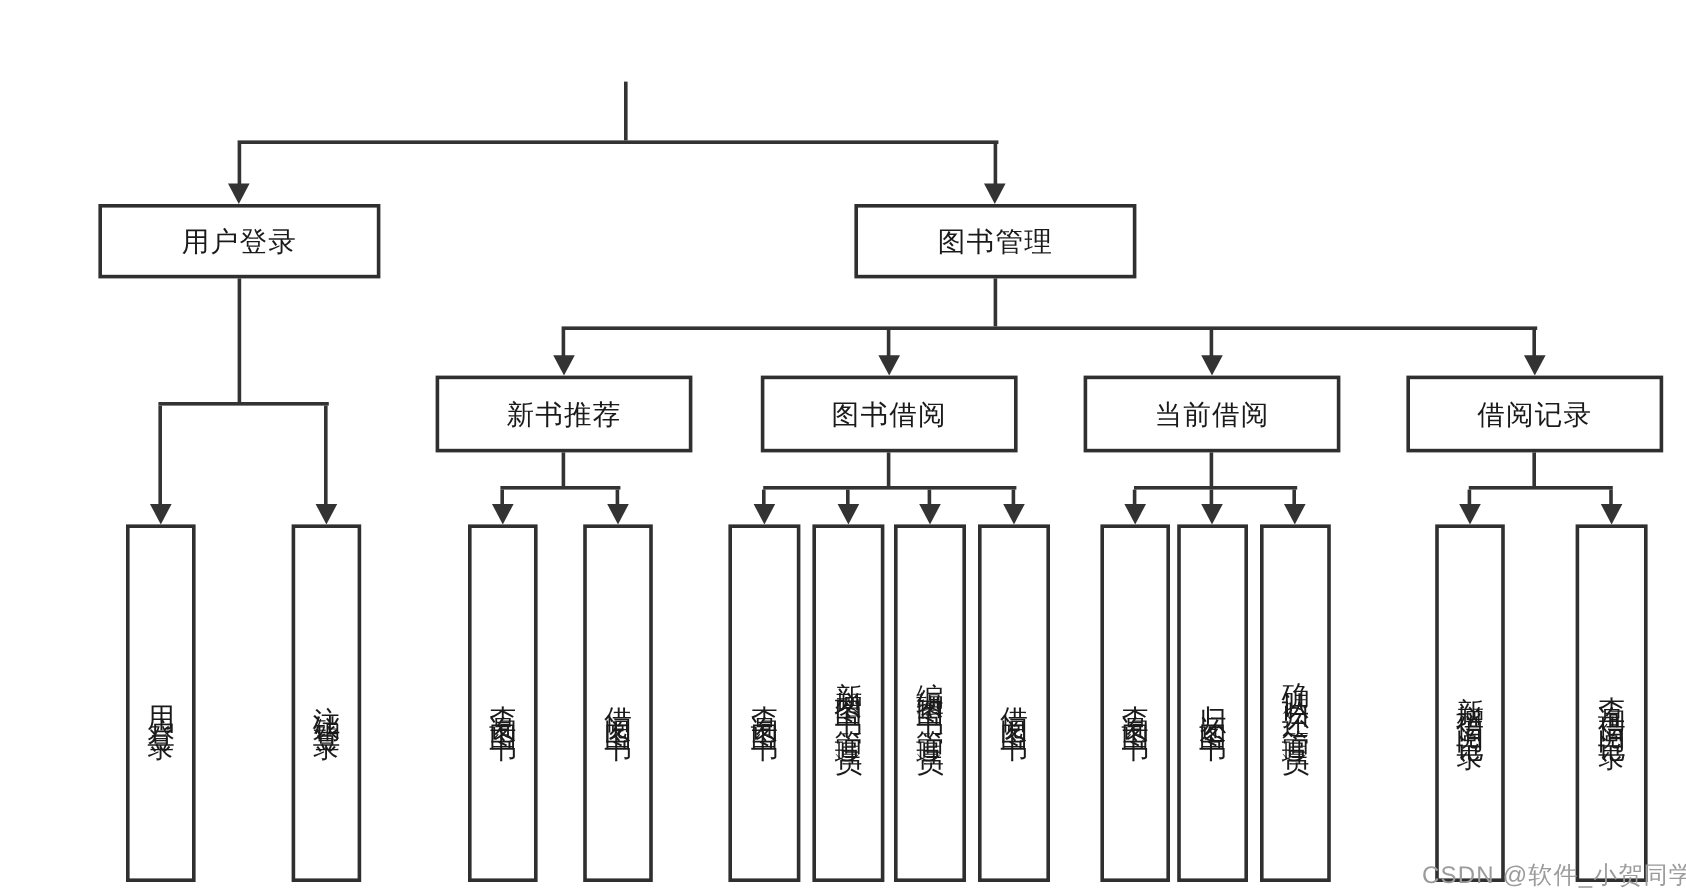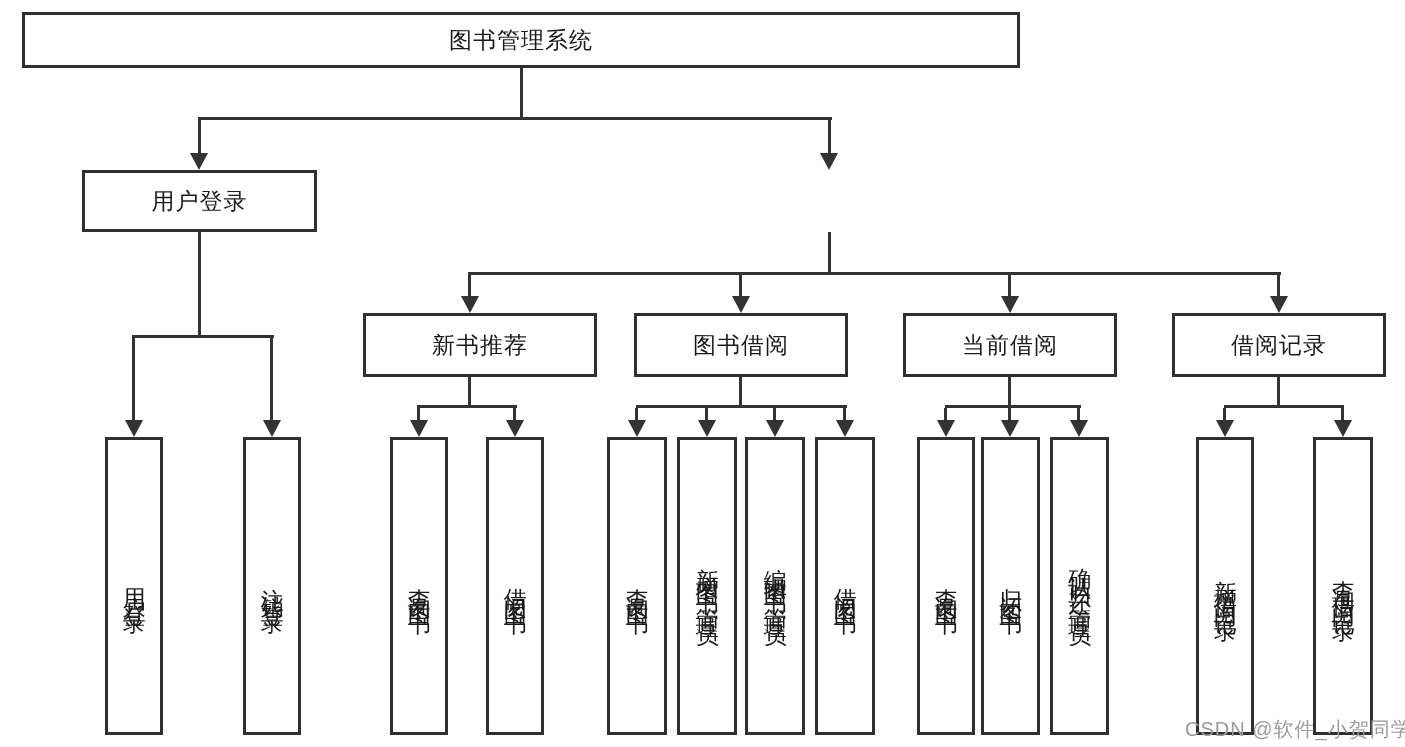--- a/index.html
+++ b/index.html
@@ -64,54 +64,54 @@
     letter-spacing: 1px;
     white-space: nowrap;
     z-index: 5;
   }
 </style>
 </head>
 <body>
 
 <div class="canvas">
 
-  <div class="box" style="left:22px; top:12px; width:998px; height:56px;">
-    <span class="hlabel">图书管理系统</span>
-  </div>
 
   <div class="vline" style="left:520px; top:68px; height:49px;"></div>
   <div class="hline" style="left:198px; top:117px; width:634px;"></div>
   <div class="vline" style="left:198px; top:120px; height:34px;"></div>
   <div class="ahead" style="left:190px; top:153px;"></div>
   <div class="vline" style="left:828px; top:120px; height:34px;"></div>
   <div class="ahead" style="left:820px; top:153px;"></div>
 
   <div class="box" style="left:82px; top:170px; width:235px; height:62px;">
     <span class="hlabel">用户登录</span>
+  </div>
+  <div class="box" style="left:712px; top:170px; width:235px; height:62px;">
+    <span class="hlabel">图书管理</span>
   </div>
 
   <div class="vline" style="left:198px; top:232px; height:103px;"></div>
   <div class="hline" style="left:132px; top:335px; width:142px;"></div>
   <div class="vline" style="left:132px; top:338px; height:84px;"></div>
   <div class="ahead" style="left:125px; top:420px;"></div>
   <div class="vline" style="left:270px; top:338px; height:84px;"></div>
   <div class="ahead" style="left:263px; top:420px;"></div>
 
   <div class="vline" style="left:828px; top:232px; height:40px;"></div>
   <div class="hline" style="left:468px; top:272px; width:813px;"></div>
   <div class="vline" style="left:468px; top:275px; height:22px;"></div>
   <div class="ahead" style="left:461px; top:296px;"></div>
   <div class="vline" style="left:739px; top:275px; height:22px;"></div>
   <div class="ahead" style="left:732px; top:296px;"></div>
   <div class="vline" style="left:1008px; top:275px; height:22px;"></div>
   <div class="ahead" style="left:1001px; top:296px;"></div>
   <div class="vline" style="left:1277px; top:275px; height:22px;"></div>
   <div class="ahead" style="left:1270px; top:296px;"></div>
 
-  <div class="box" style="left:363px; top:313px; width:234px; height:64px;">
+  <div class="box" style="left:363px; top:313px; width:214px; height:64px;">
     <span class="hlabel">新书推荐</span>
   </div>
   <div class="box" style="left:903px; top:313px; width:214px; height:64px;">
     <span class="hlabel">当前借阅</span>
   </div>
   <div class="box" style="left:634px; top:313px; width:214px; height:64px;">
     <span class="hlabel">图书借阅</span>
   </div>
   <div class="box" style="left:1172px; top:313px; width:214px; height:64px;">
     <span class="hlabel">借阅记录</span>

